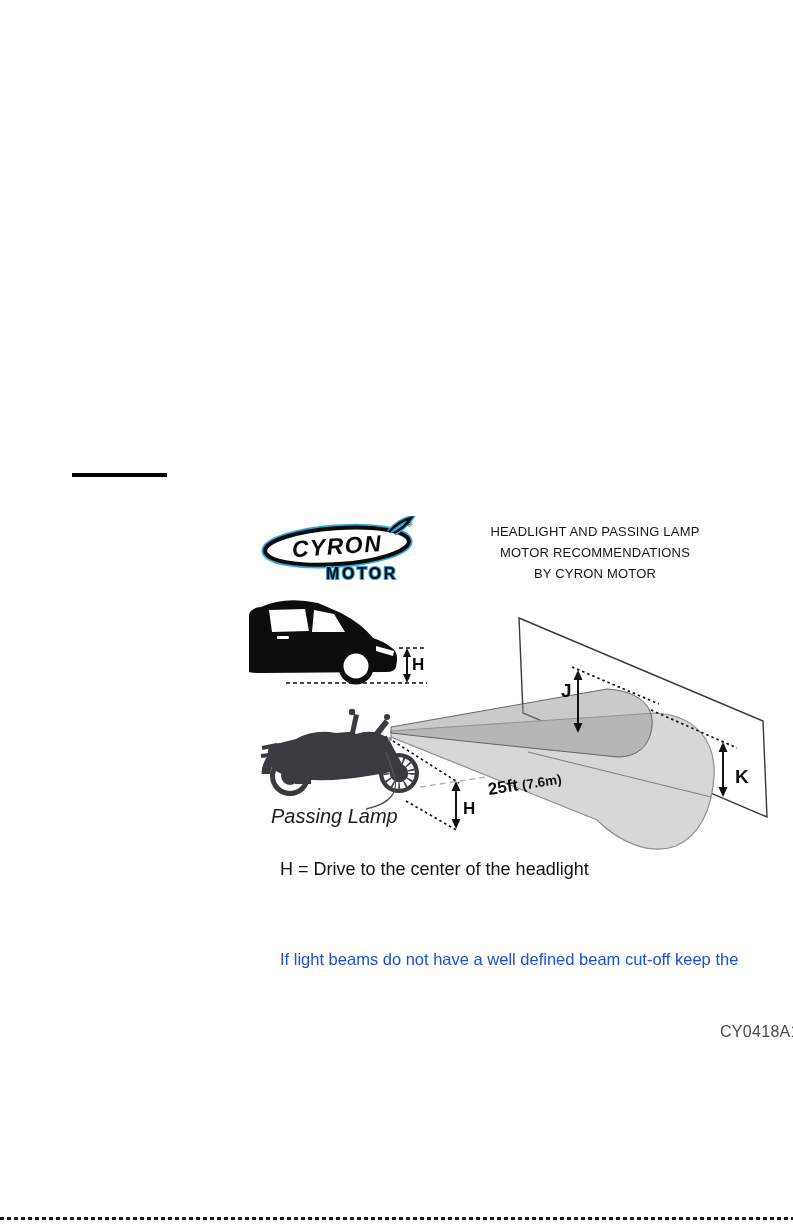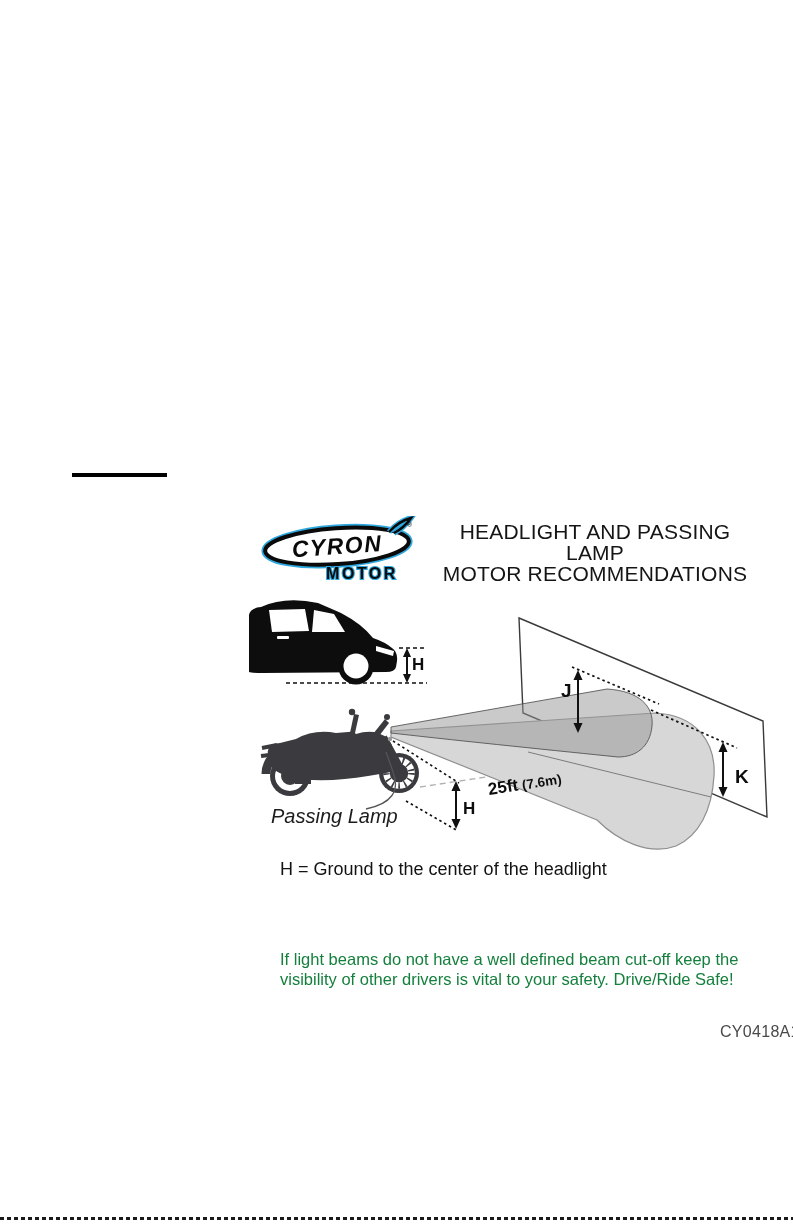--- a/index.html
+++ b/index.html
@@ -3,25 +3,25 @@
 <meta charset="utf-8">
 <style>
   html,body{margin:0;padding:0;background:#ffffff;}
   #page{
     position:relative;width:793px;height:1225px;background:#ffffff;overflow:hidden;
     font-family:"Liberation Sans",sans-serif;color:#141414;
   }
   .abs{position:absolute;}
   #heading-underline{left:72px;top:473px;width:95px;height:4px;background:#000;}
   #title-block{left:430px;top:521px;width:330px;text-align:center;
-    font-size:21px;line-height:21px;letter-spacing:.2px;color:#151515;}
+    font-size:13px;line-height:21px;letter-spacing:.2px;color:#151515;}
   #logo-wrap{left:261px;top:516px;width:156px;height:76px;}
   #diagram-wrap{left:230px;top:590px;width:560px;height:272px;}
   #formula-block{left:280px;top:855px;font-size:18px;line-height:29px;color:#131313;}
-  #note-block{left:280px;top:949px;font-size:16.5px;line-height:20px;color:#15803d;}
+  #note-block{left:280px;top:949px;font-size:16.5px;line-height:20px;color:#1d4ed8;}
   #doc-code{left:720px;top:1023px;font-size:16px;color:#4a4a4a;letter-spacing:.3px;}
   #cut-line{left:0;top:1217px;width:793px;height:3px;
     background:repeating-linear-gradient(90deg,#1b1b1b 0 4px,transparent 4px 7px);}
   svg text{font-family:"Liberation Sans",sans-serif;}
 </style>
 </head>
 <body>
 
 <div id="page">
 
@@ -37,20 +37,21 @@
       <path d="M128,16 Q138,5 150,2 Q143,12 133,17" fill="none" stroke="#2fa8de" stroke-width="5.5"></path>
       <path d="M128,16 Q138,5 150,2 Q143,12 133,17" fill="none" stroke="#0a0a0a" stroke-width="2.5"></path>
       <text x="146" y="11" font-size="7" fill="#0a0a0a">®</text>
       <text x="101" y="63" text-anchor="middle" font-size="16" font-weight="bold" letter-spacing="2.5" fill="#0a0a0a" stroke="#2fa8de" stroke-width="2.2" paint-order="stroke" style="paint-order:stroke">MOTOR</text>
     </svg>
   </div>
 
   <div id="title-block" class="abs">
     <div>HEADLIGHT AND PASSING LAMP</div>
     <div>MOTOR RECOMMENDATIONS</div>
+    <div>BY CYRON MOTOR</div>
   </div>
 
   <div id="diagram-wrap" class="abs">
     <svg width="560" height="272" viewBox="230 590 560 272">
 
       <polygon points="519,618 763,721 767,817 523,713" fill="#ffffff" stroke="#3a3a3a" stroke-width="1.4"></polygon>
 
       <line x1="420" y1="787" x2="703" y2="744" stroke="#b2b2b2" stroke-width="1.3" stroke-dasharray="6 4"></line>
 
       <path d="M391,731 L655,713 C697,715 716,743 714,776 C712,810 699,836 676,846 C649,856 618,841 597,820 L391,737 Z" fill="#d7d7d7" stroke="#8f8f8f" stroke-width="1.2"></path>
@@ -123,24 +124,23 @@
         <polygon points="456,829 451.5,819 460.5,819" fill="#111"></polygon>
       </g>
       <text x="463" y="814" font-size="17" font-weight="bold" fill="#0d0d0d">H</text>
 
       <path d="M366,809 Q404,801 393,772 Q389,760 386,752" fill="none" stroke="#555" stroke-width="1.3"></path>
       <text x="271" y="823" font-size="20" font-style="italic" fill="#1c1c1c">Passing Lamp</text>
     </svg>
   </div>
 
   <div id="formula-block" class="abs">
-    <div>H = Ground to the center of the headlight</div>
+    <div>H = Drive to the center of the headlight</div>
   </div>
 
   <div id="note-block" class="abs">
     <div>If light beams do not have a well defined beam cut-off keep the</div>
-    <div>visibility of other drivers is vital to your safety. Drive/Ride Safe!</div>
   </div>
 
   <div id="doc-code" class="abs">CY0418A1</div>
 
   <div id="cut-line" class="abs"></div>
 </div>
 
 </body></html>

